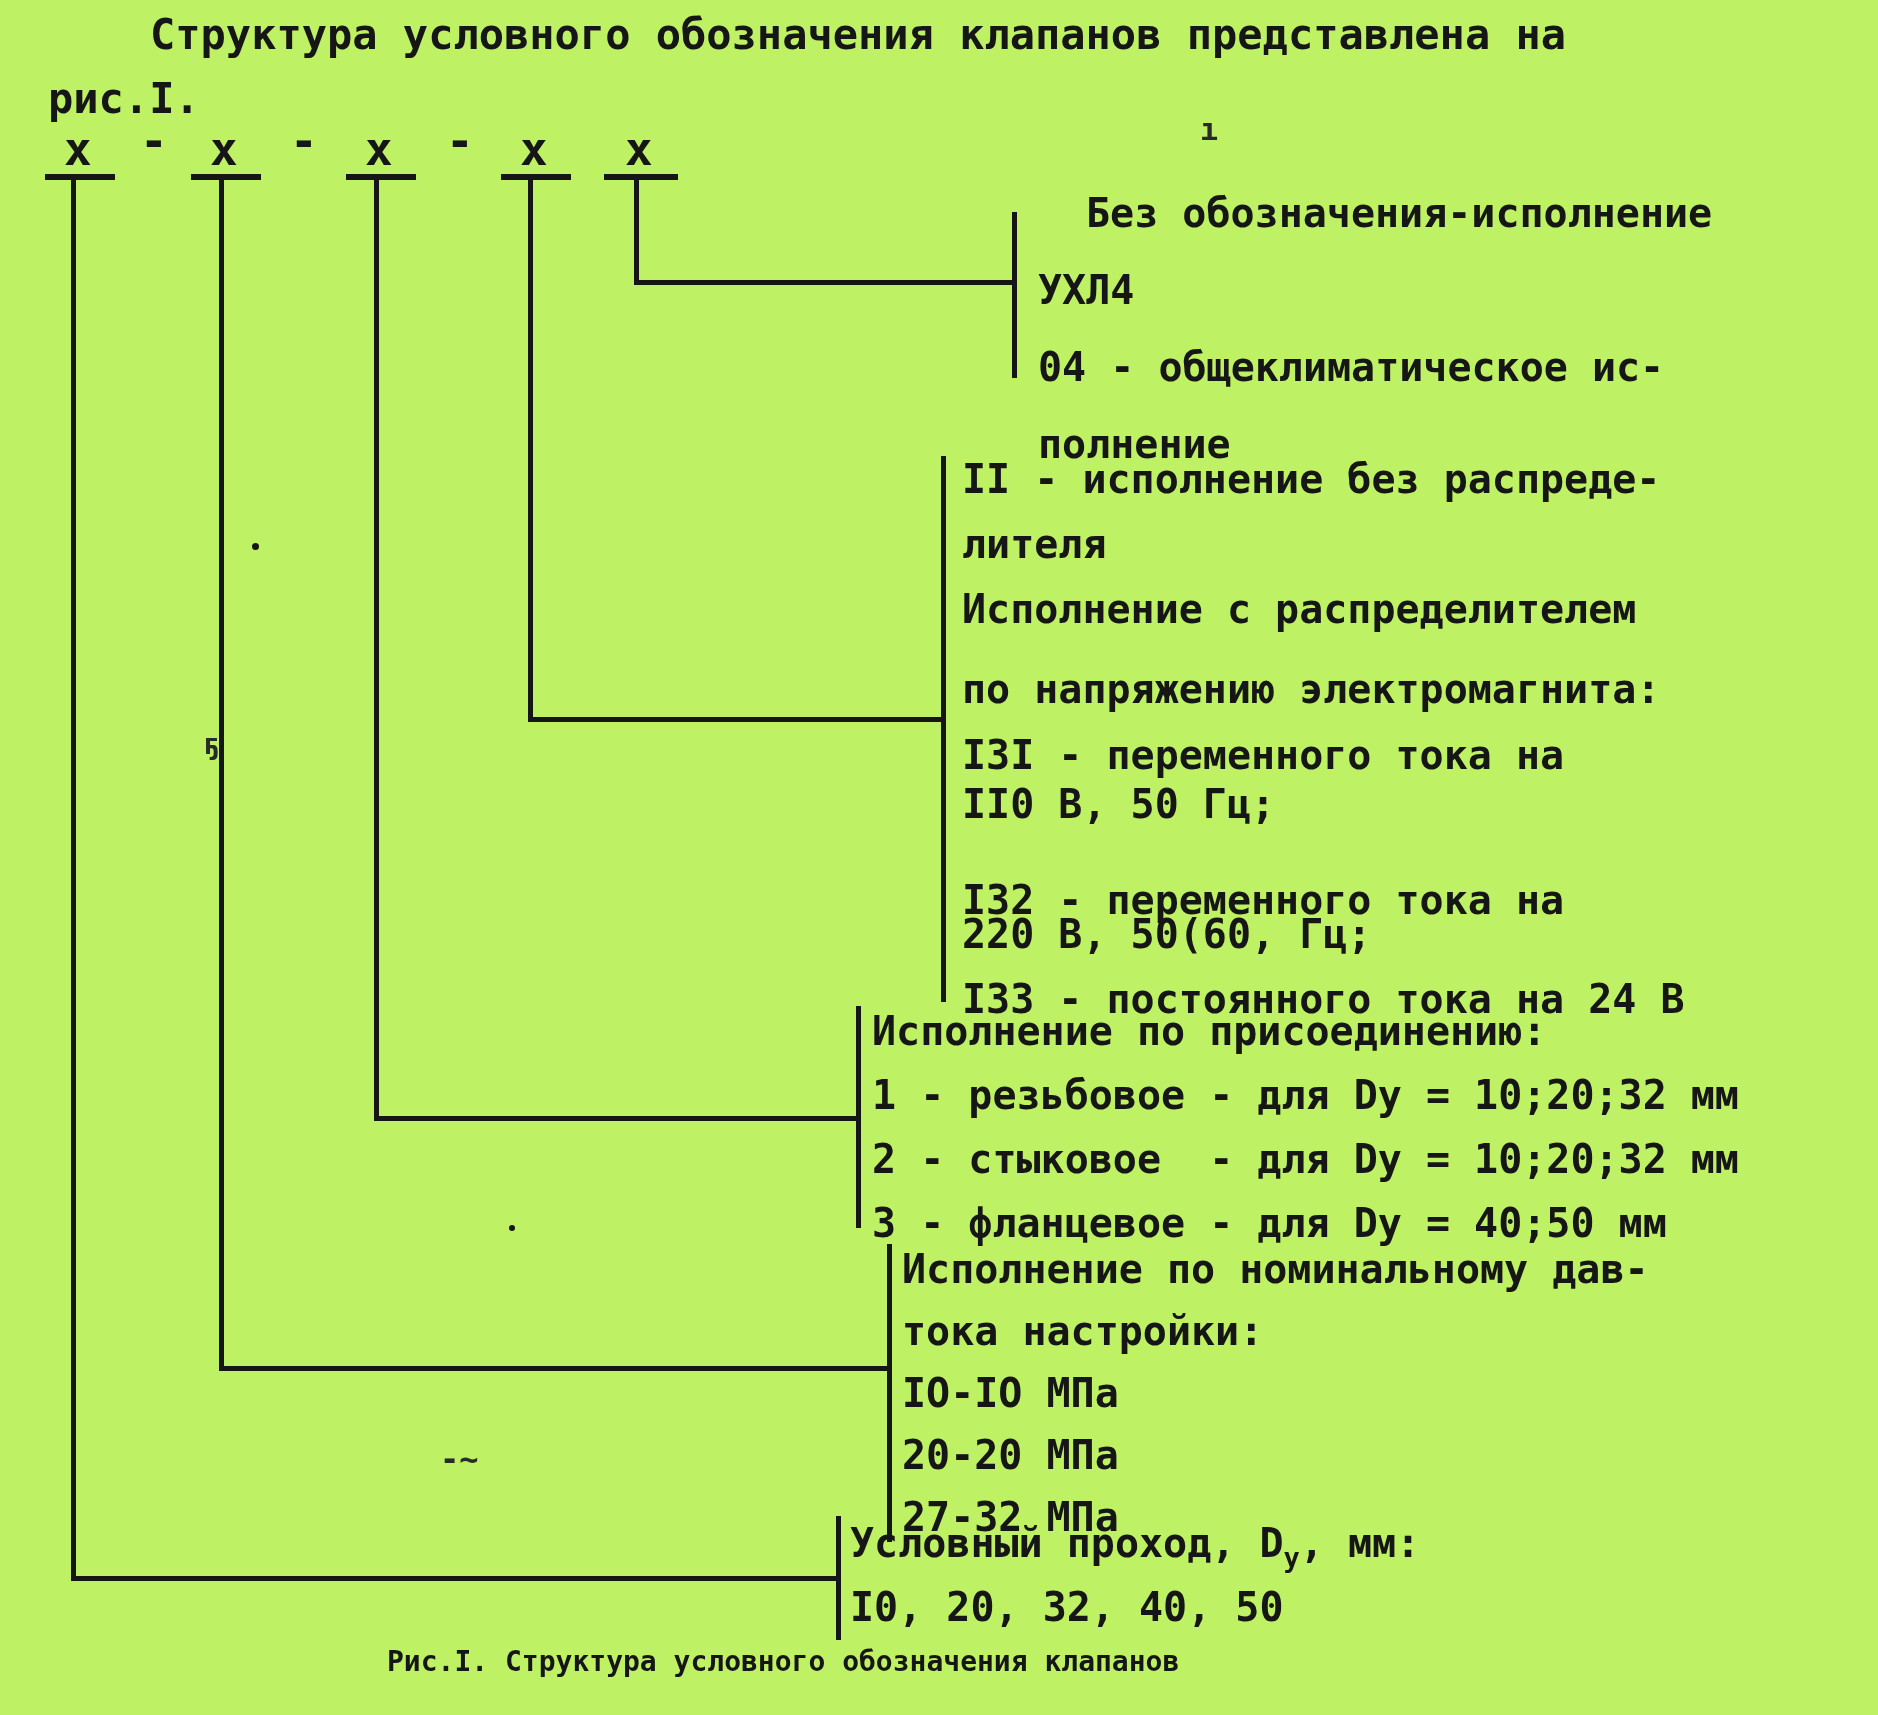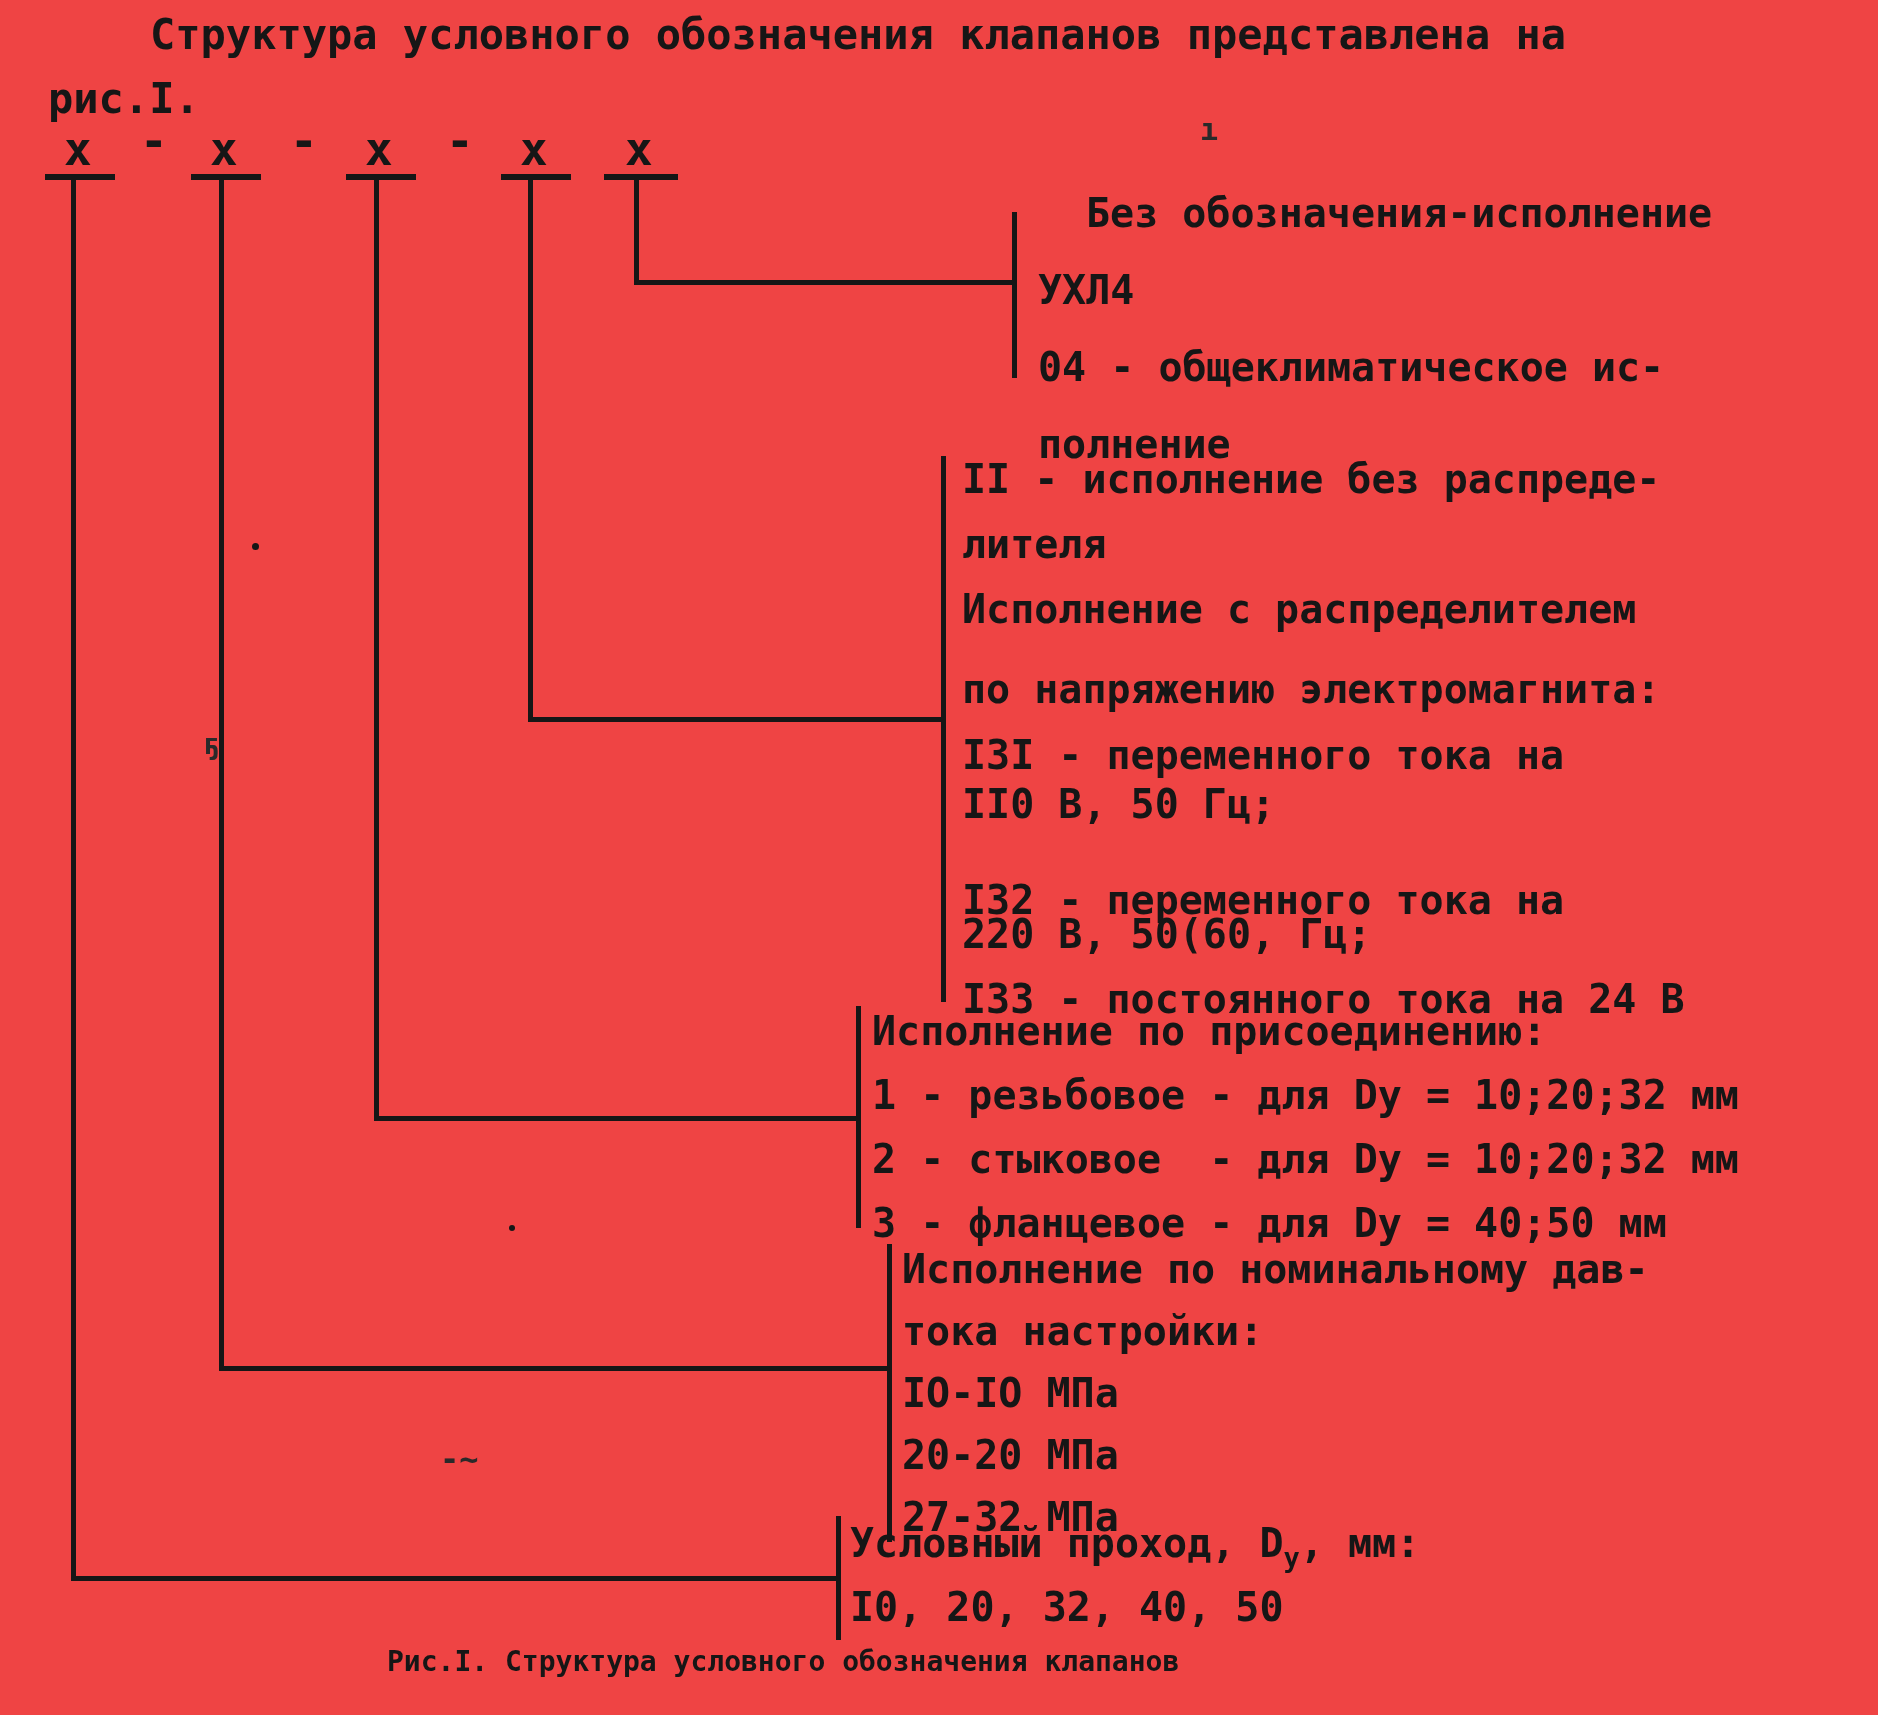--- a/index.html
+++ b/index.html
@@ -1,19 +1,19 @@
 <!DOCTYPE html>
 <html><head>
 <meta charset="utf-8">
 <style>
   html,body{margin:0;padding:0;background:#e8e8e8;}
   .page{
     position:relative;
     width:1878px;height:1715px;
-    background:#ef4444;
+    background:#bef264;
     overflow:hidden;
     font-family:"DejaVu Sans Mono", monospace;
     color:#161616;
   }
   .t{
     position:absolute;
     white-space:pre;
     font-weight:bold;
     color:#161616;
     letter-spacing:0px;

